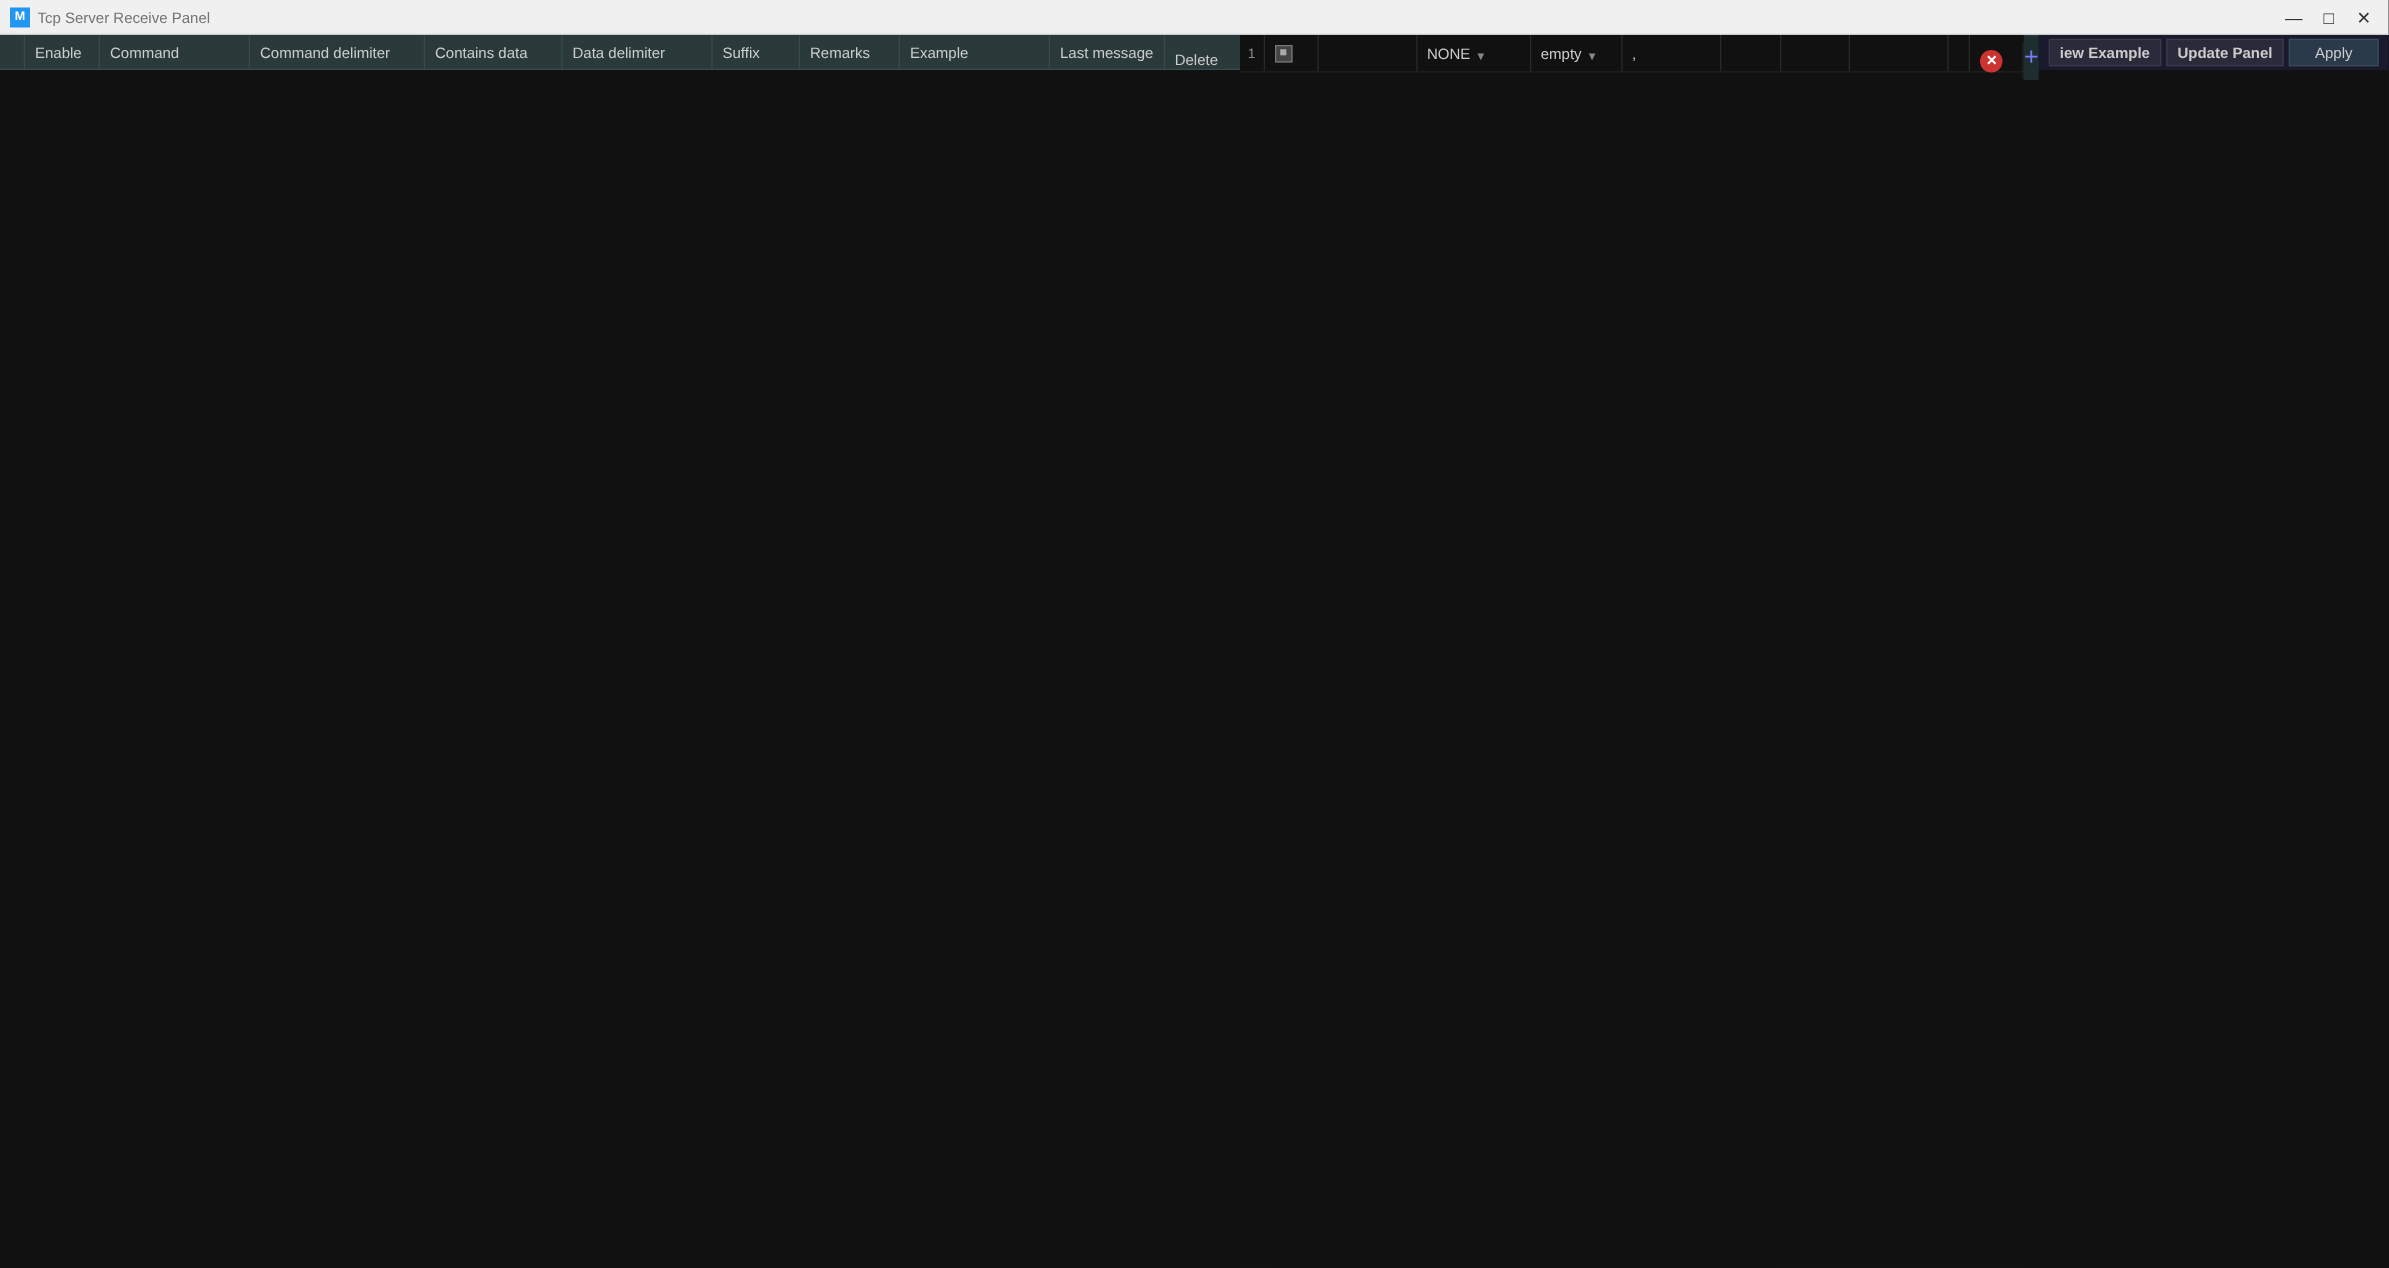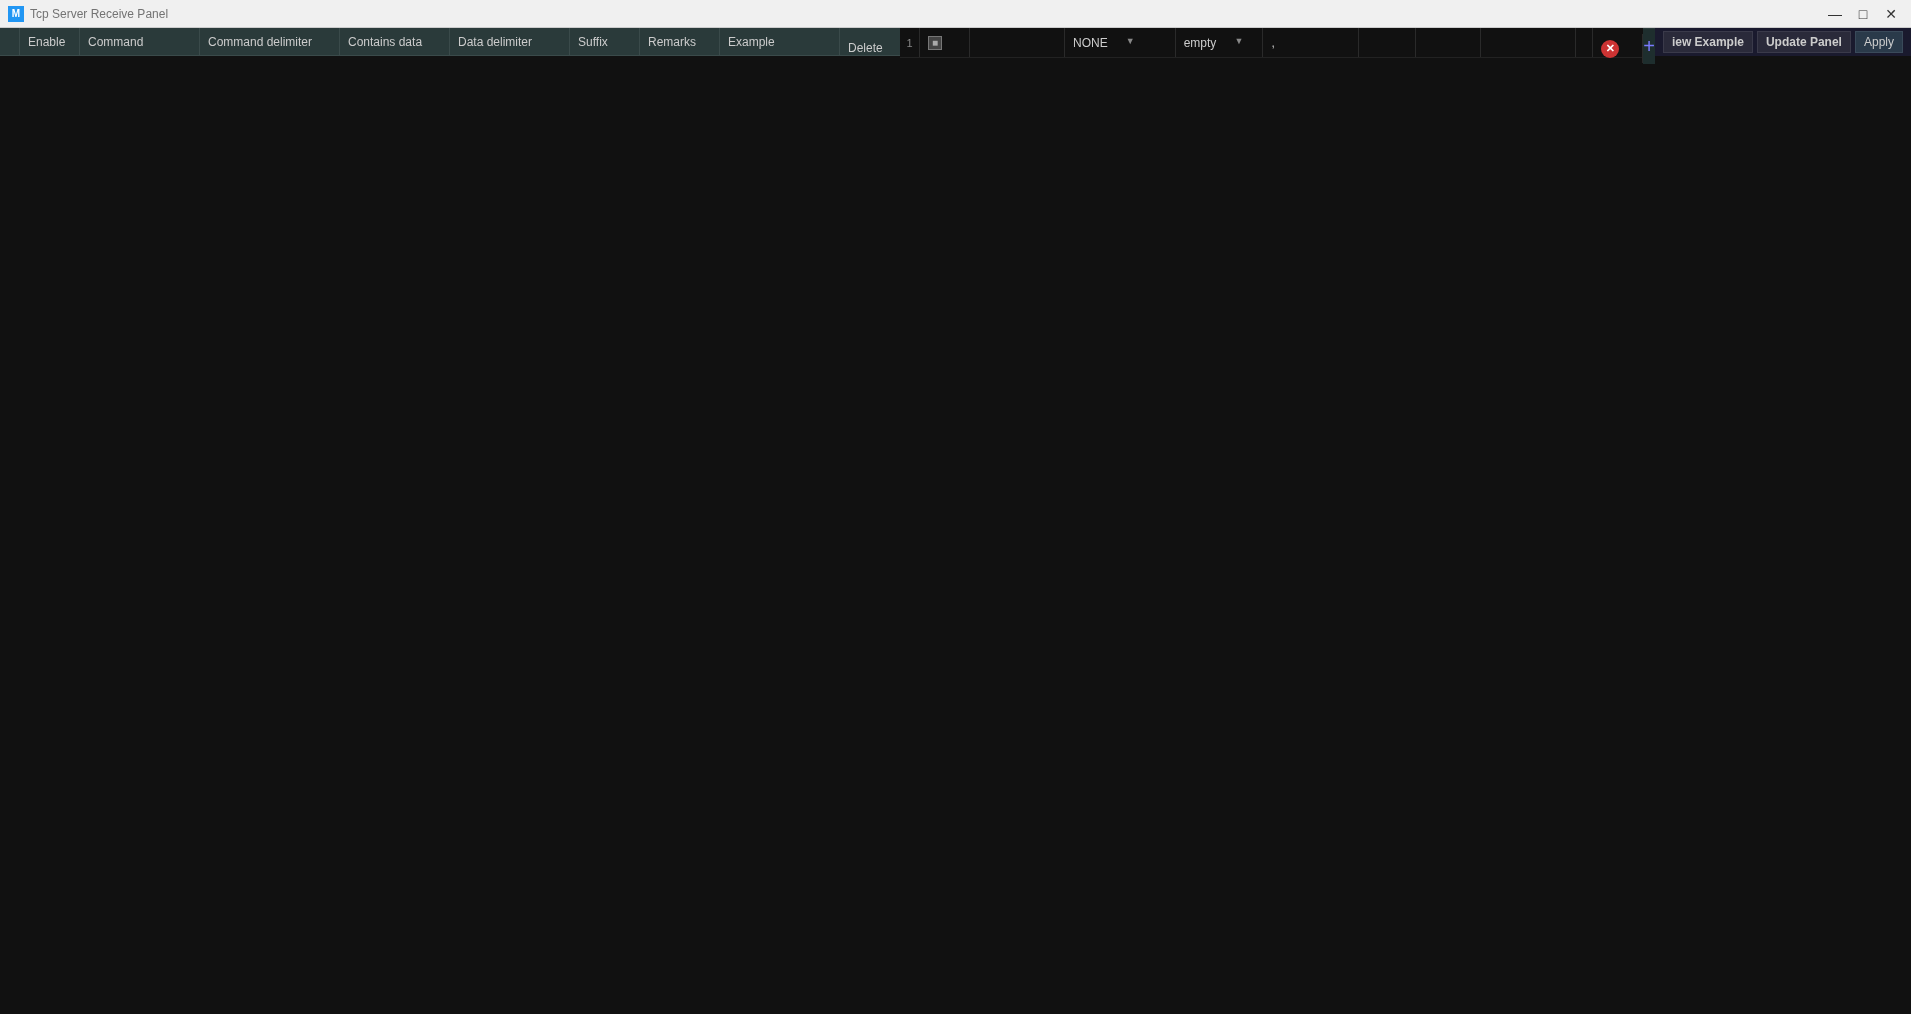--- a/index.html
+++ b/index.html
@@ -181,22 +181,22 @@
       align-items: center;
       justify-content: center;
       color: white;
       font-size: 11px;
       font-weight: bold;
     }
 
     
     .dropdown-cell {
       display: flex;
-      align-items: flex-start;
-      gap: 16px;
+      align-items: flex-end;
+      gap: 2px;
     }
 
     .dropdown-value {
       font-size: 12px;
       color: #cccccc;
     }
 
     .dropdown-arrow {
       font-size: 9px;
       color: #888888;
@@ -249,21 +249,21 @@
       display: flex;
       align-items: center;
       font-weight: bold;
     }
 
     .apply-btn {
       background: #2a3a4a;
       border: 1px solid #3a4a5a;
       color: #cccccc;
       font-size: 12px;
-      padding: 2px 8px;
+      padding: 2px 20px;
       cursor: pointer;
       height: 22px;
       display: flex;
       align-items: center;
     }
   </style>
 </head>
 <body>
 
 <div class="title-bar">
@@ -286,20 +286,21 @@
 
     <div style="width:20px; height:100%; border-right:1px solid #3a4a4a; flex-shrink:0;"></div>
     <div class="header-cell col-enable">Enable</div>
     <div class="header-cell col-command">Command</div>
     <div class="header-cell col-command-delimiter">Command delimiter</div>
     <div class="header-cell col-contains-data">Contains data</div>
     <div class="header-cell col-data-delimiter">Data delimiter</div>
     <div class="header-cell col-suffix">Suffix</div>
     <div class="header-cell col-remarks">Remarks</div>
     <div class="header-cell col-example">Example</div>
+    <div class="header-cell col-last-message">Last message</div>
     <div class="header-cell col-delete">Delete</div>
   </div>
 
   <div class="table-body">
 
     <div class="table-row">
       <div class="row-num">1</div>
       <div class="row-cell col-enable">
         <div class="checkbox checked">
           <span>■</span>

